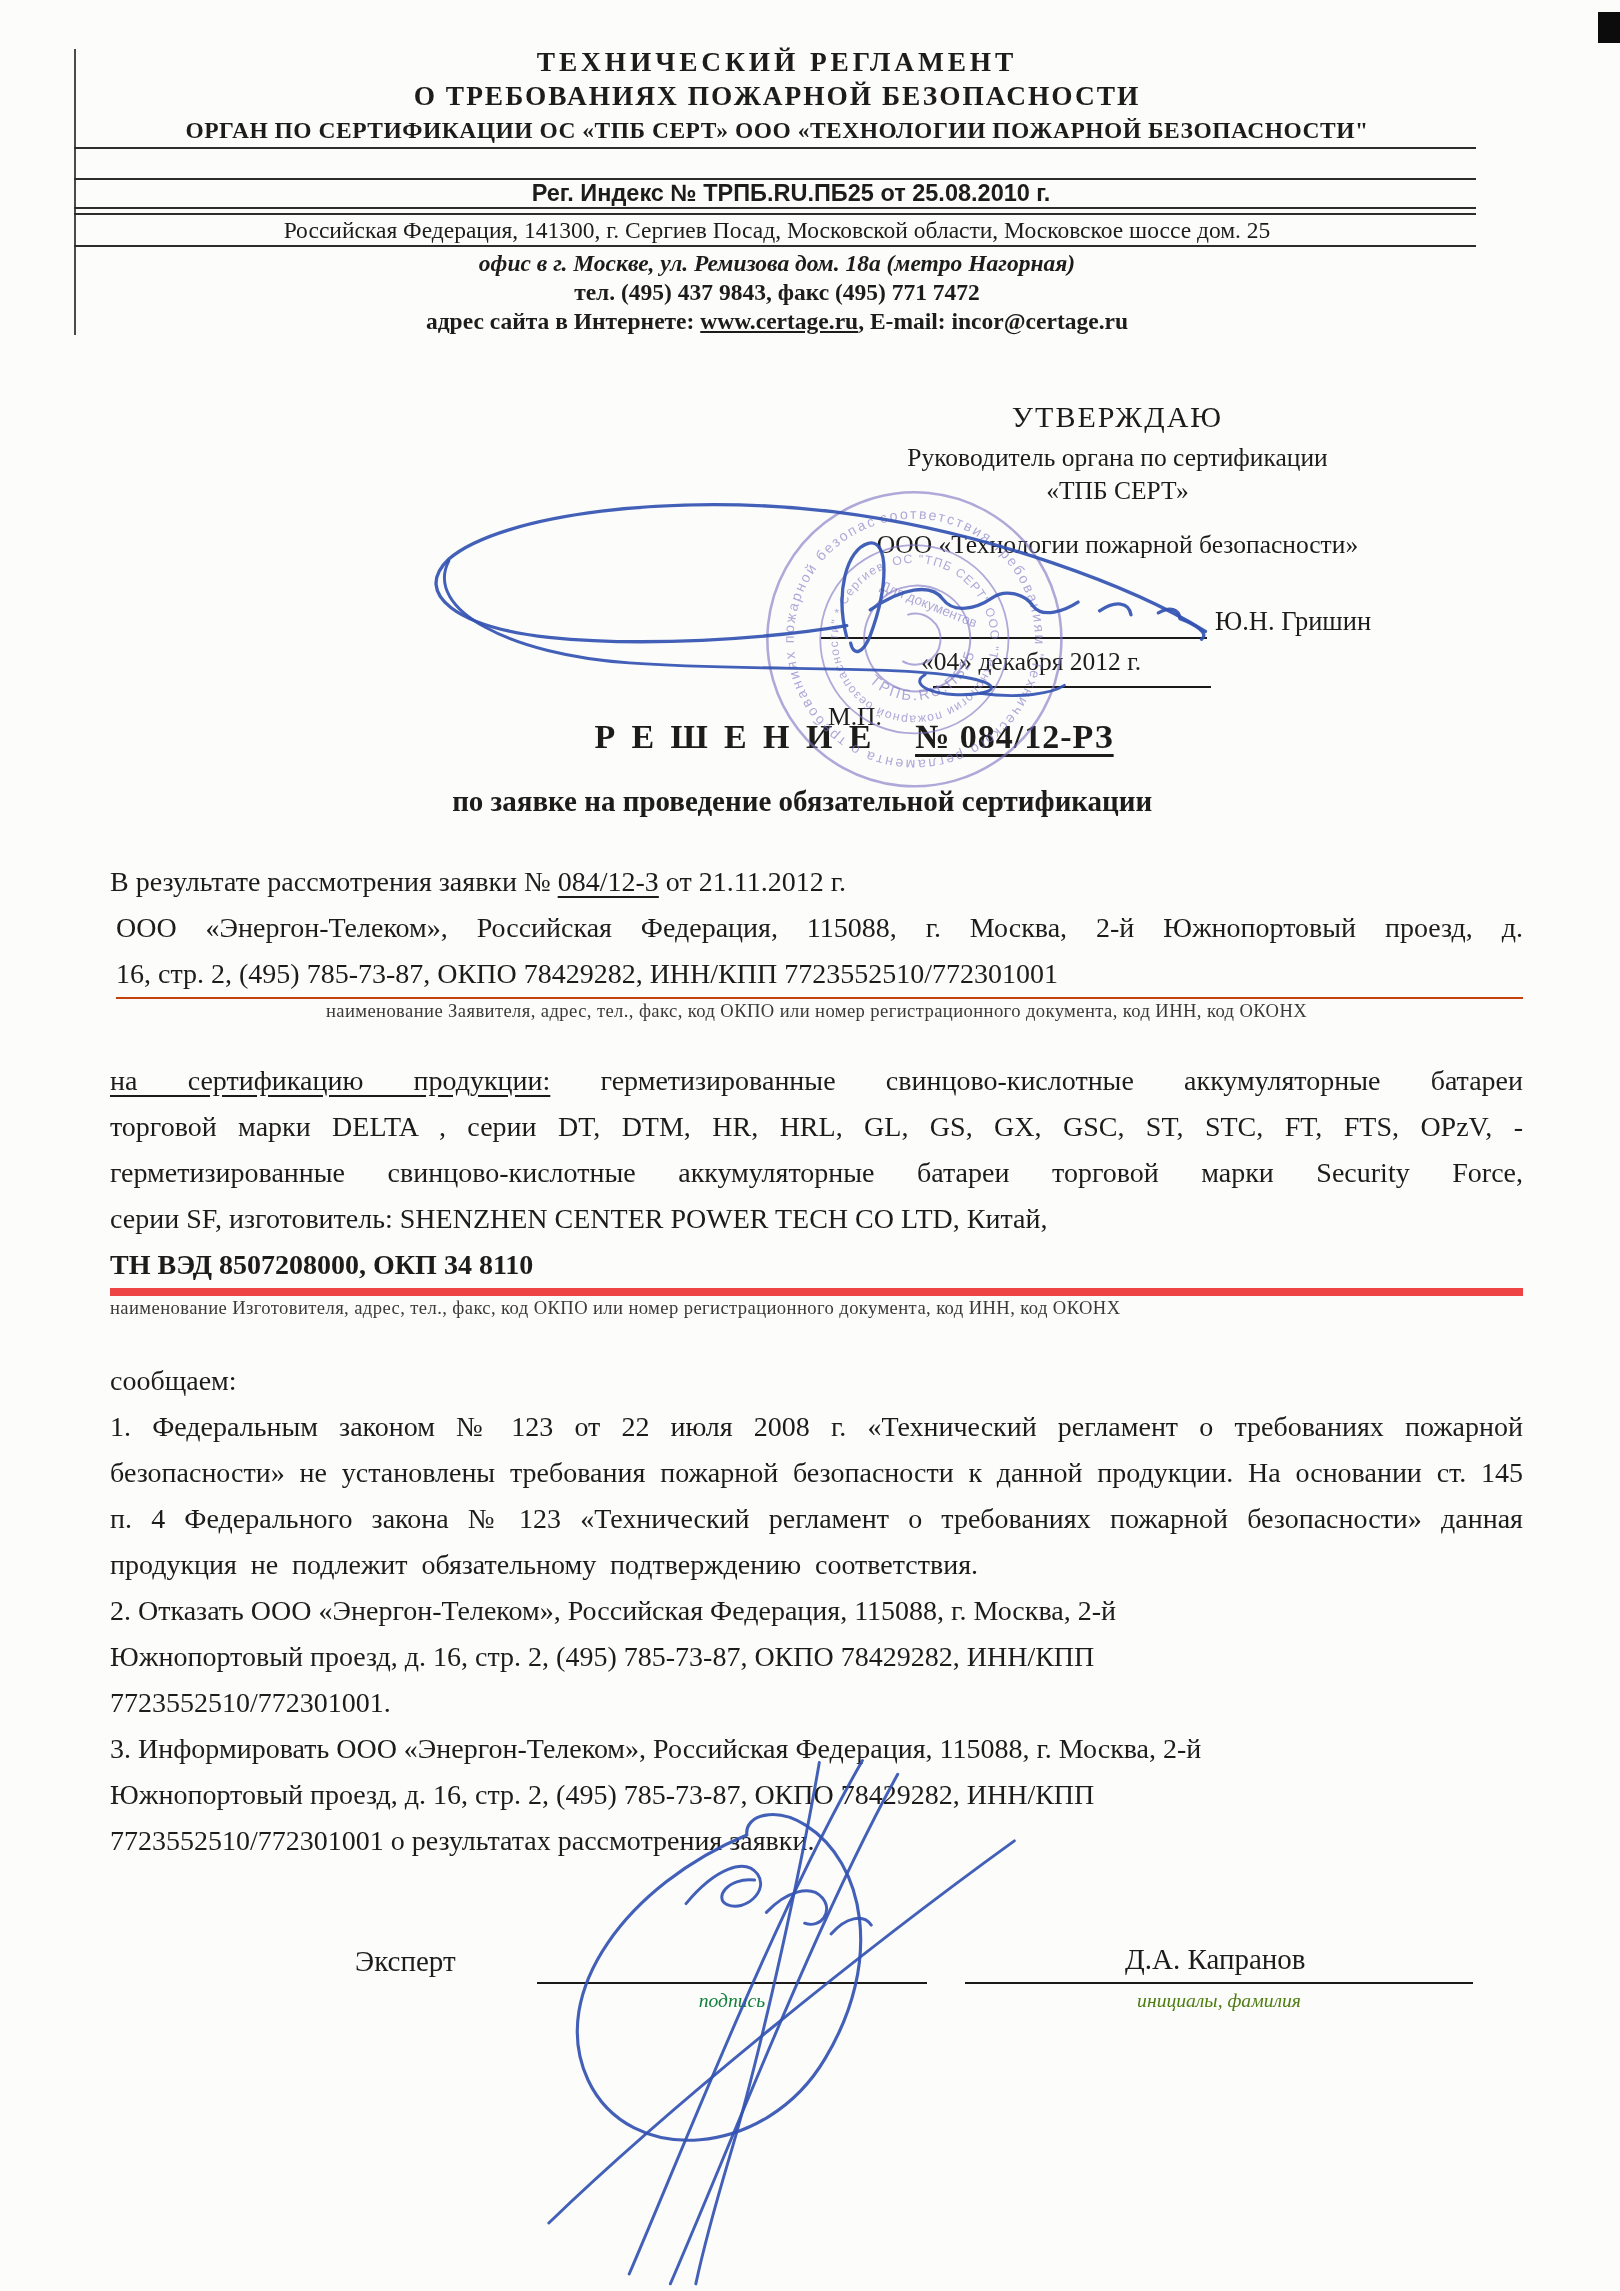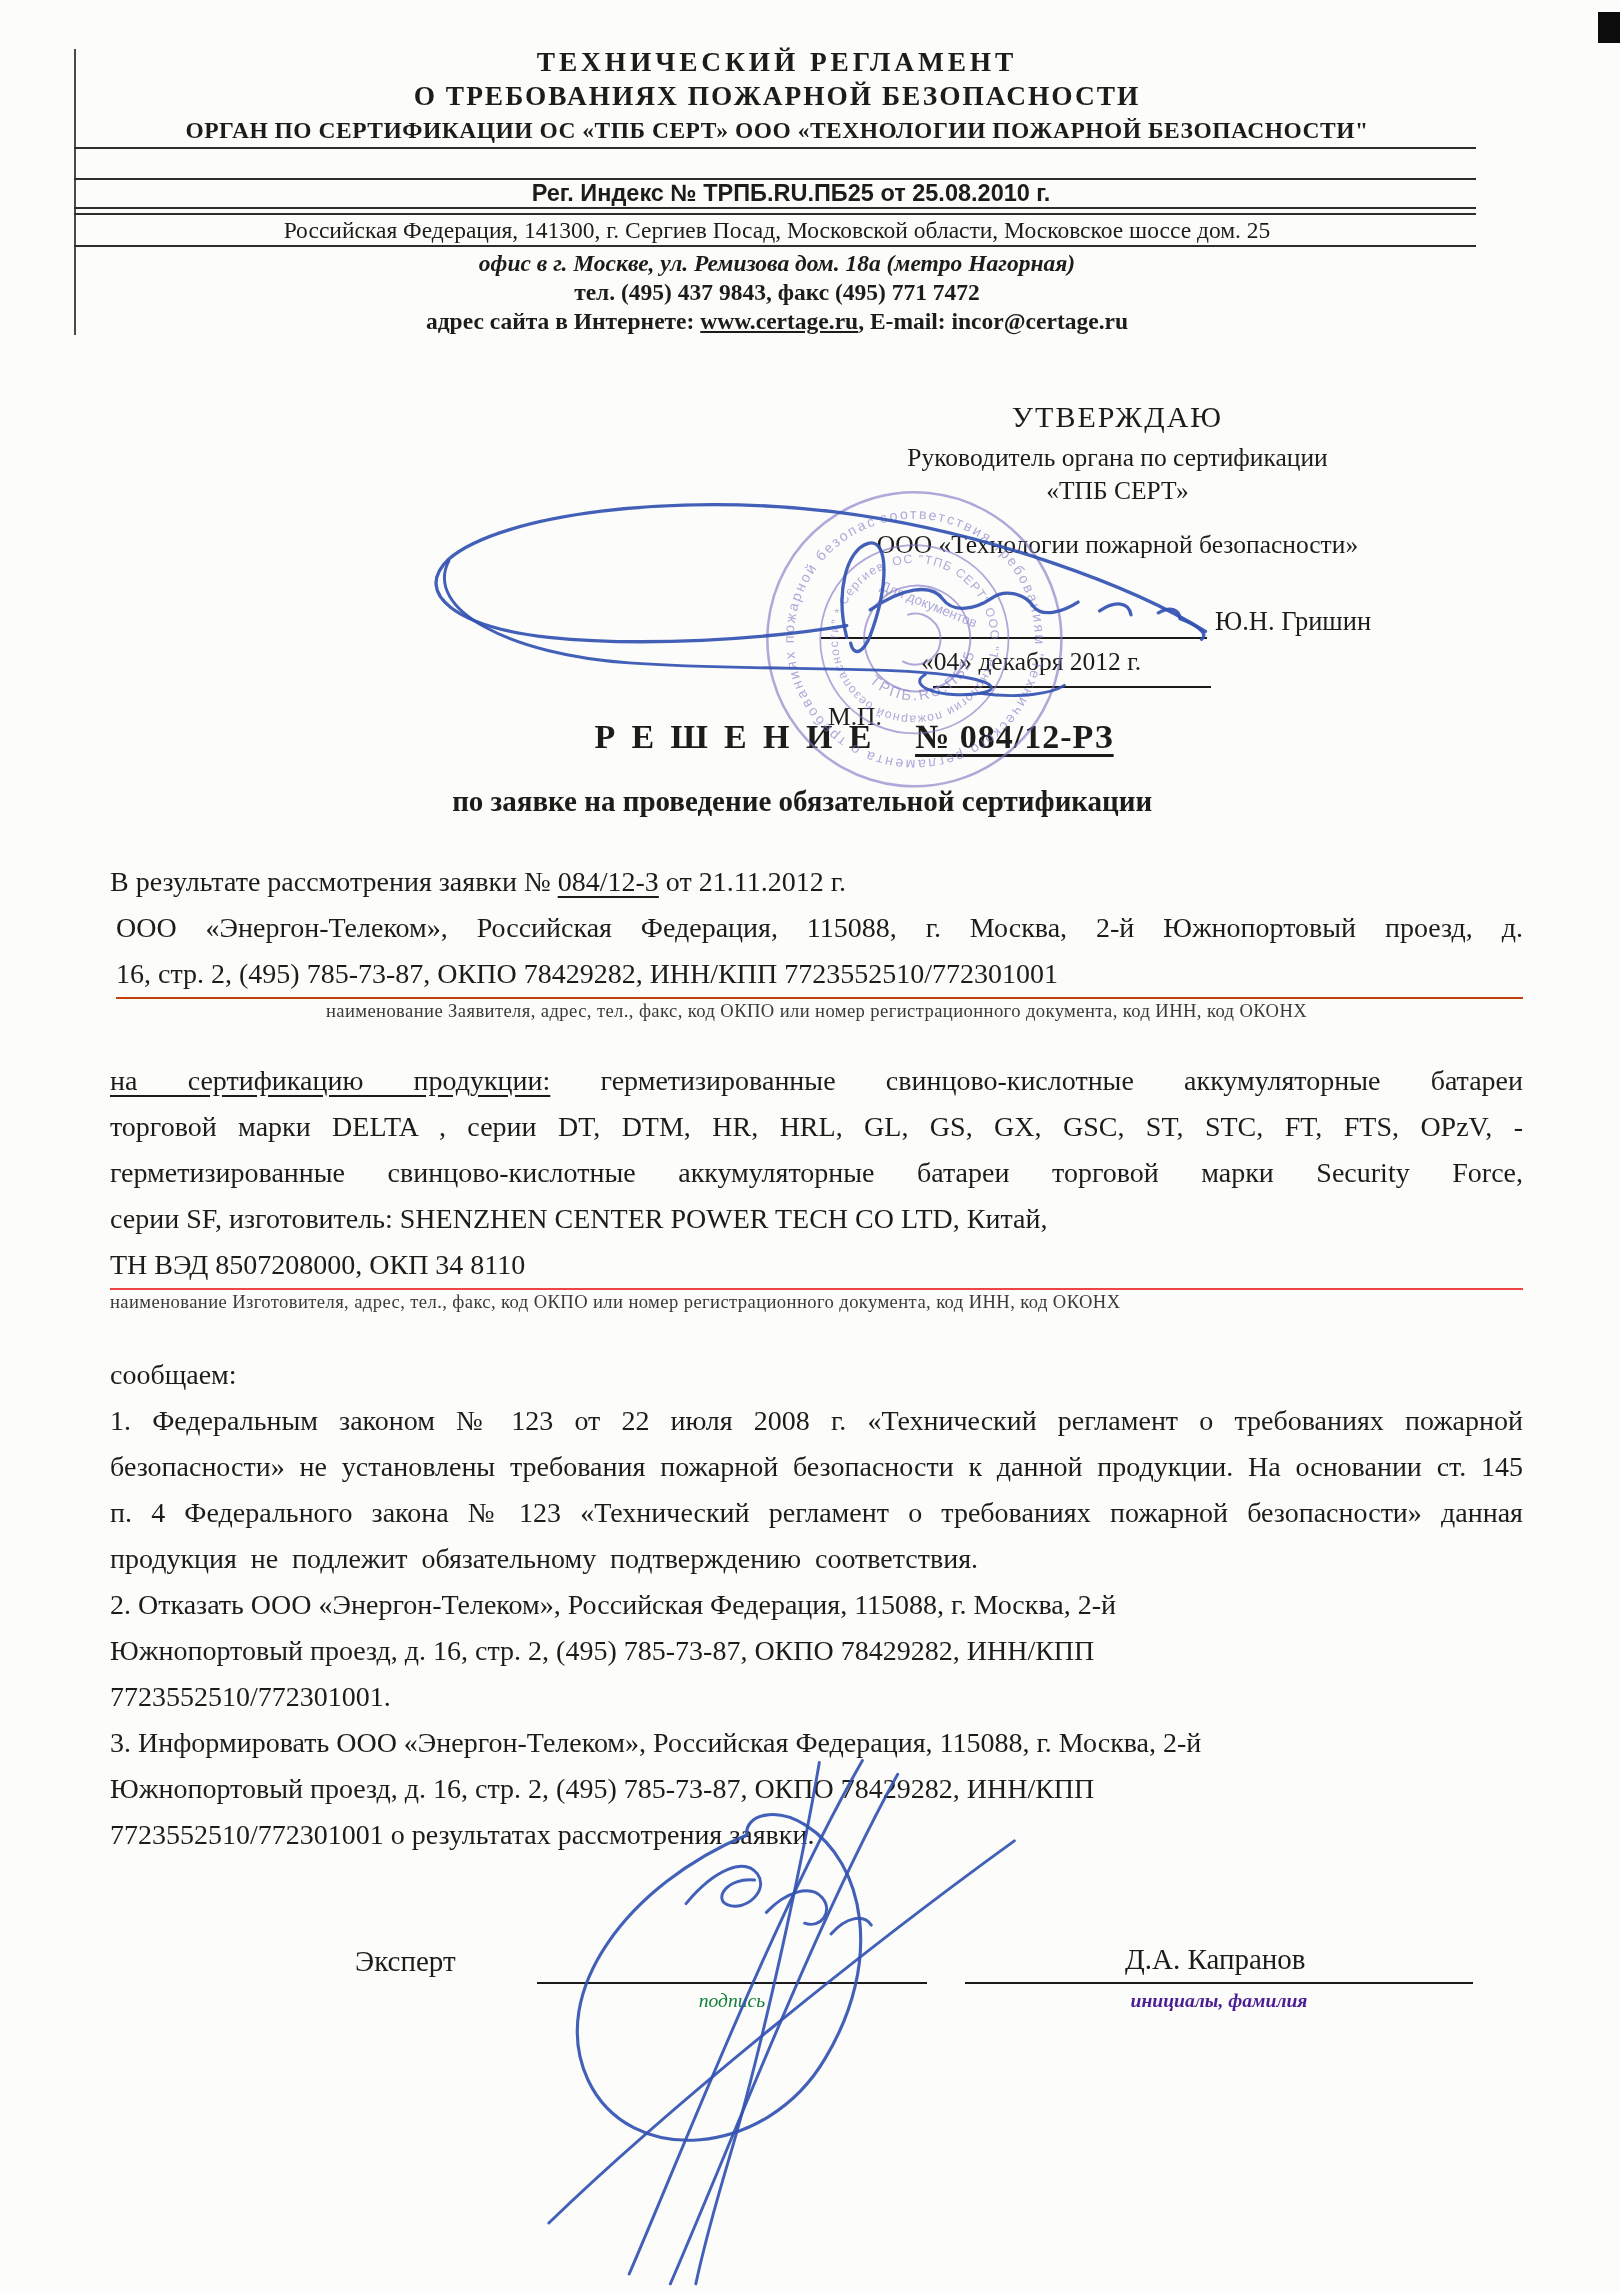--- a/index.html
+++ b/index.html
@@ -48,31 +48,31 @@
   
   .body{position:absolute;left:110px;top:859px;width:1413px;font-size:28px;line-height:46px;}
   .intro .u{text-decoration:underline;text-underline-offset:4.9px;}
   .applicant{margin-top:0;}
   .just{text-align:justify;text-align-last:justify;}
   .block-underline{border-bottom:2px solid #c2410c;margin-left:6px;}
   .caption{font-size:18.6px;line-height:23.5px;color:#3c3a36;letter-spacing:0.4px;}
   .caption.center{text-align:center;}
   .product{margin-top:35px;}
   .product .label{text-decoration:underline;text-underline-offset:4.9px;}
-  .codes{border-bottom:2px solid #ef4444;}
+  .codes{border-bottom:8px solid #ef4444;font-weight:bold;}
   .soob{margin-top:39px;}
   .item1{text-align:justify;word-spacing:6.9px;}
   .item23{max-width:1152px;}
   
   .expert-label{position:absolute;left:355px;top:1945px;font-size:29px;}
   .exp-line1{position:absolute;left:537px;top:1945px;width:390px;height:37px;border-bottom:2.9px solid #1b1a18;}
   .exp-cap1{position:absolute;left:537px;top:1990px;width:390px;text-align:center;font-size:19.6px;font-style:italic;color:#15803d;}
   .expert-name{position:absolute;left:1125px;top:1943px;font-size:29px;white-space:nowrap;}
   .exp-line2{position:absolute;left:965px;top:1945px;width:508px;height:37px;border-bottom:2.9px solid #1b1a18;}
-  .exp-cap2{position:absolute;left:965px;top:1990px;width:508px;text-align:center;font-size:19.6px;font-style:italic;color:#4c1d95;font-weight:bold;}
+  .exp-cap2{position:absolute;left:965px;top:1990px;width:508px;text-align:center;font-size:19.6px;font-style:italic;color:#4d7c0f;}
   
   .overlay{position:absolute;left:0;top:0;width:1620px;height:2292px;pointer-events:none;}
   .stamp-stroke{fill:none;stroke:var(--color-stamp_ink,#7e76c4);opacity:0.62;}
   .stamp-text{fill:var(--color-stamp_ink,#7e76c4);opacity:0.62;font-family:"Liberation Sans",sans-serif;}
   .sig{fill:none;stroke:var(--color-signature_ink,#3353b2);stroke-linecap:round;stroke-linejoin:round;opacity:0.92;}
 </style>
 </head>
 <body>
 
 <div class="page">

